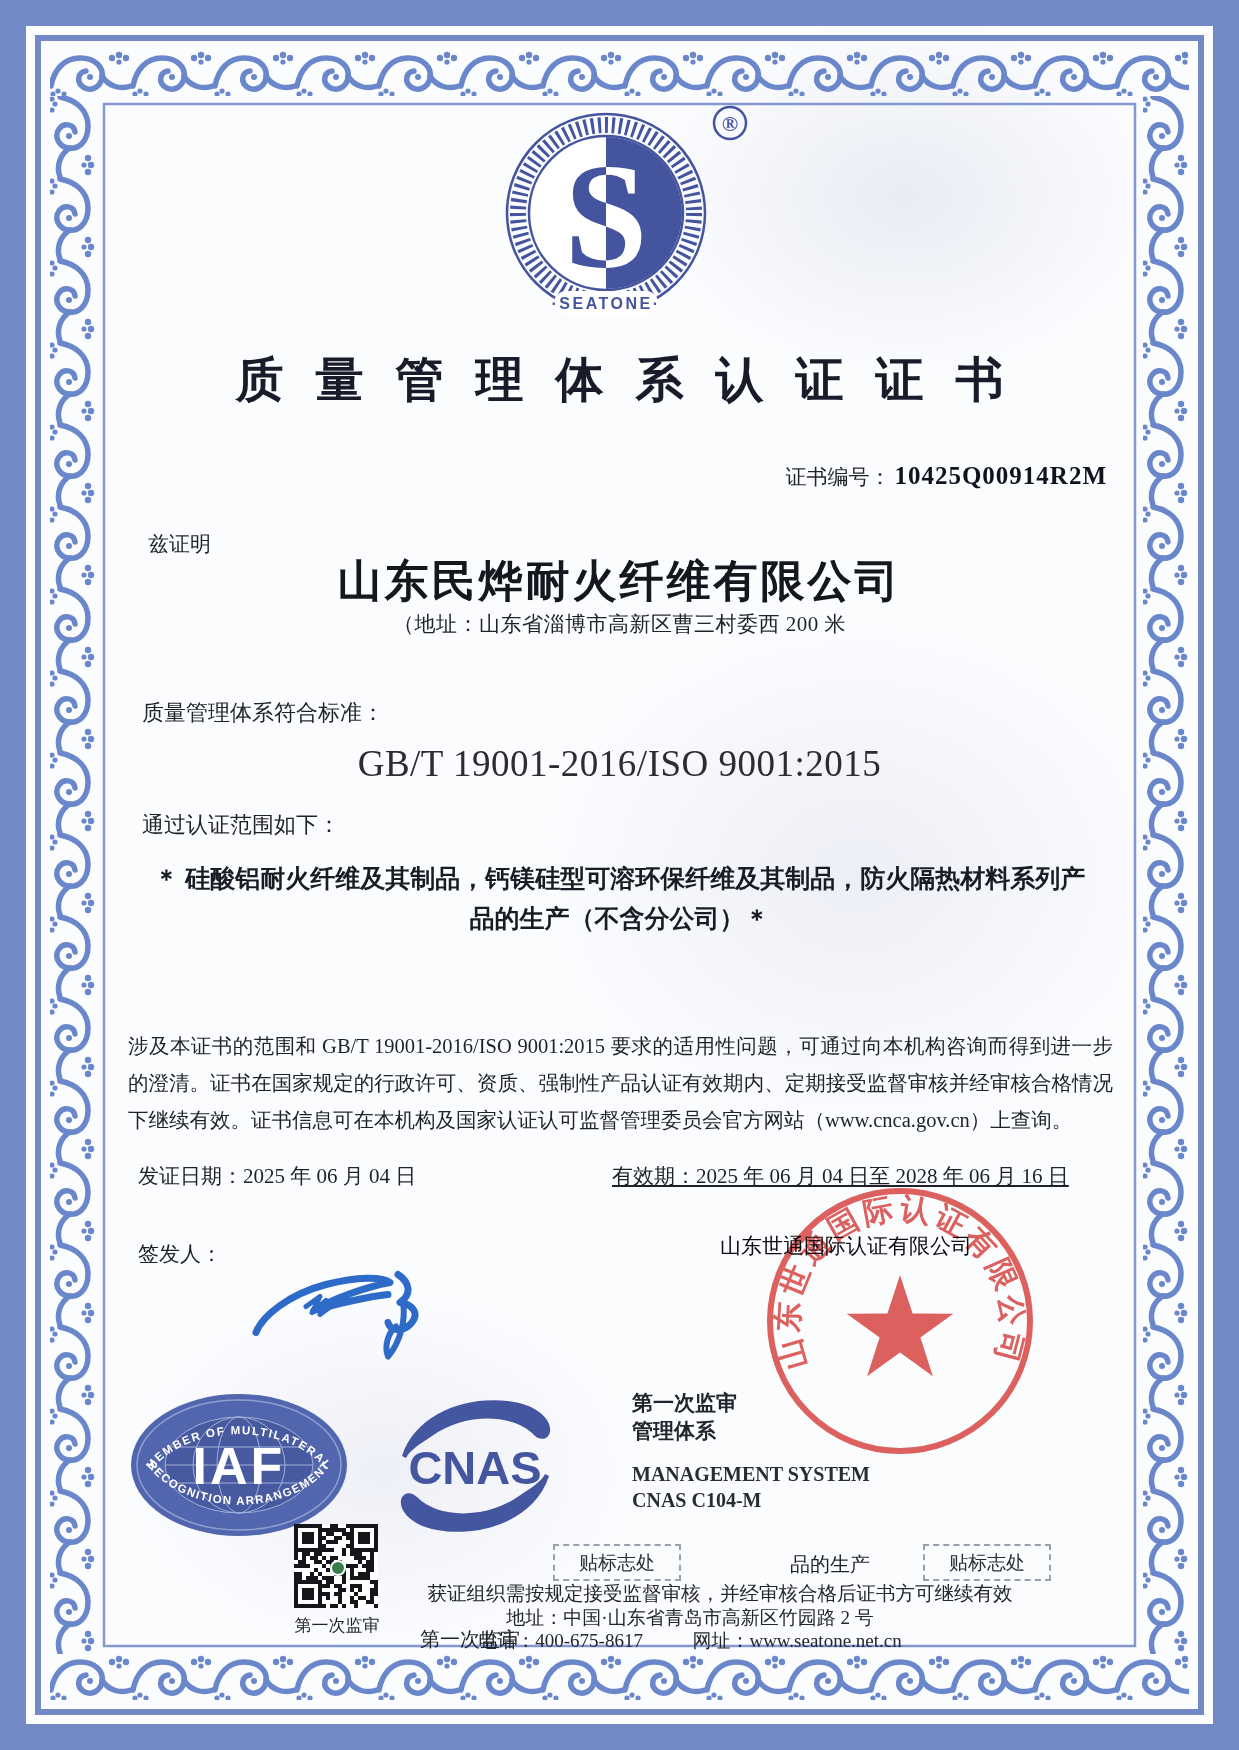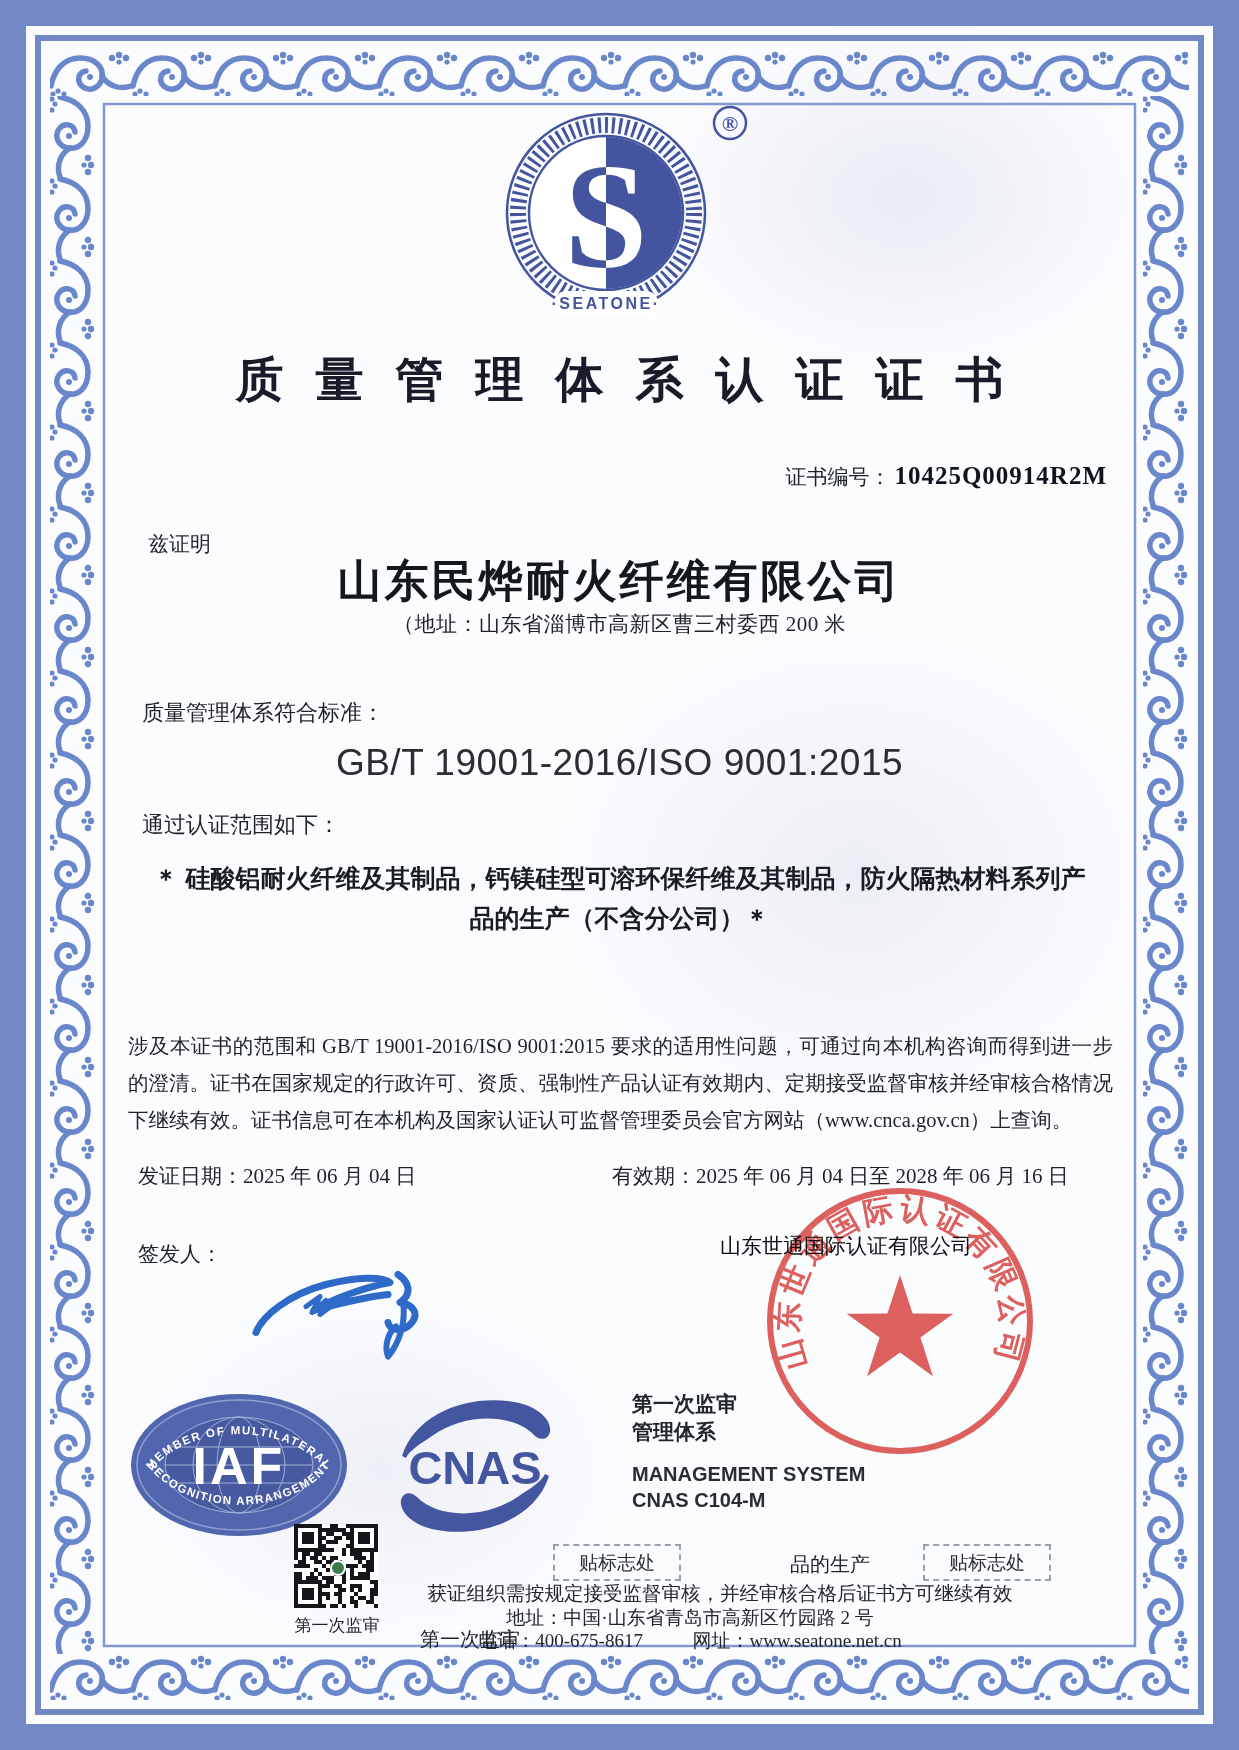--- a/index.html
+++ b/index.html
@@ -8,21 +8,21 @@
   .paper{position:absolute;left:26px;top:26px;right:26px;bottom:26px;
     background:
       radial-gradient(420px 300px at 74% 10%, #e9ecf4 0%, rgba(233,236,244,0) 60%),
       radial-gradient(520px 420px at 70% 50%, #edeff6 0%, rgba(237,239,246,0) 60%),
       radial-gradient(420px 300px at 30% 85%, #eef0f7 0%, rgba(238,240,247,0) 60%),
       #fbfcfe;}
   .borderlayer,.content{position:absolute;left:0;top:0;width:1239px;height:1750px;}
   .borderlayer{pointer-events:none;}
   .abs{position:absolute;}
   .ctr{left:0;right:0;text-align:center;}
-  .sans{font-family:Liberation Sans, sans-serif;}
+  .sans{font-family:Liberation Serif, serif;}
   .title{font-size:48px;font-weight:700;letter-spacing:32px;padding-left:32px;color:#181b2a;}
   .certno-label{font-size:21px;}
   .certno-val{font-size:25px;font-weight:700;letter-spacing:1px;color:#10121f;font-family:"Liberation Serif",serif;}
   .small-label{font-size:21px;}
   .company{font-size:44px;font-weight:700;letter-spacing:3px;color:#15171f;}
   .addr{font-size:21px;letter-spacing:.5px;}
   .standard{font-size:37px;color:#2c2c31;letter-spacing:.5px;}
   .scope{font-size:25px;font-weight:700;color:#191c24;}
   .notice{font-size:20.5px;line-height:37px;text-align:justify;}
   .daterow{font-size:21px;}
@@ -177,21 +177,21 @@
 
     <div class="abs small-label" style="left:142px;top:810px;font-size:22px;">通过认证范围如下：</div>
     <div class="abs ctr scope sans" style="top:862px;">＊ 硅酸铝耐火纤维及其制品，钙镁硅型可溶环保纤维及其制品，防火隔热材料系列产</div>
     <div class="abs ctr scope sans" style="top:902px;">品的生产（不含分公司）＊</div>
 
     <div class="abs notice" style="left:128px;top:1028px;width:985px;">涉及本证书的范围和 GB/T 19001-2016/ISO 9001:2015 要求的适用性问题，可通过向本机构咨询而得到进一步的澄清。证书在国家规定的行政许可、资质、强制性产品认证有效期内、定期接受监督审核并经审核合格情况下继续有效。证书信息可在本机构及国家认证认可监督管理委员会官方网站（www.cnca.gov.cn）上查询。</div>
 
     <div class="abs daterow" style="left:138px;top:1162px;">
       <span>发证日期：</span><span>2025 年 06 月 04 日</span>
     </div>
-    <div class="abs daterow" style="left:612px;top:1162px;">
+    <div class="abs daterow" style="left:612px;top:1162px;text-decoration:underline;">
       <span>有效期：</span><span>2025 年 06 月 04 日至 2028 年 06 月 16 日</span>
     </div>
 
     <div class="abs small-label" style="left:138px;top:1240px;">签发人：</div>
 
     <svg class="abs" style="left:248px;top:1258px;" width="210" height="115" viewBox="0 0 210 110">
       <g fill="none" stroke="#2e6bc8" stroke-width="7" stroke-linecap="round" stroke-linejoin="round">
         <path d="M8,72 C14,56 40,34 78,24 C110,16 134,16 142,22 C120,26 84,38 66,50 C86,44 120,36 140,34"></path>
         <path d="M58,46 l14,-10 l-8,16 l14,-12 l-6,14 l16,-12" stroke-width="5"></path>
         <path d="M150,14 C162,22 164,34 152,42 C166,44 172,54 162,64 C154,72 142,70 140,62"></path>

